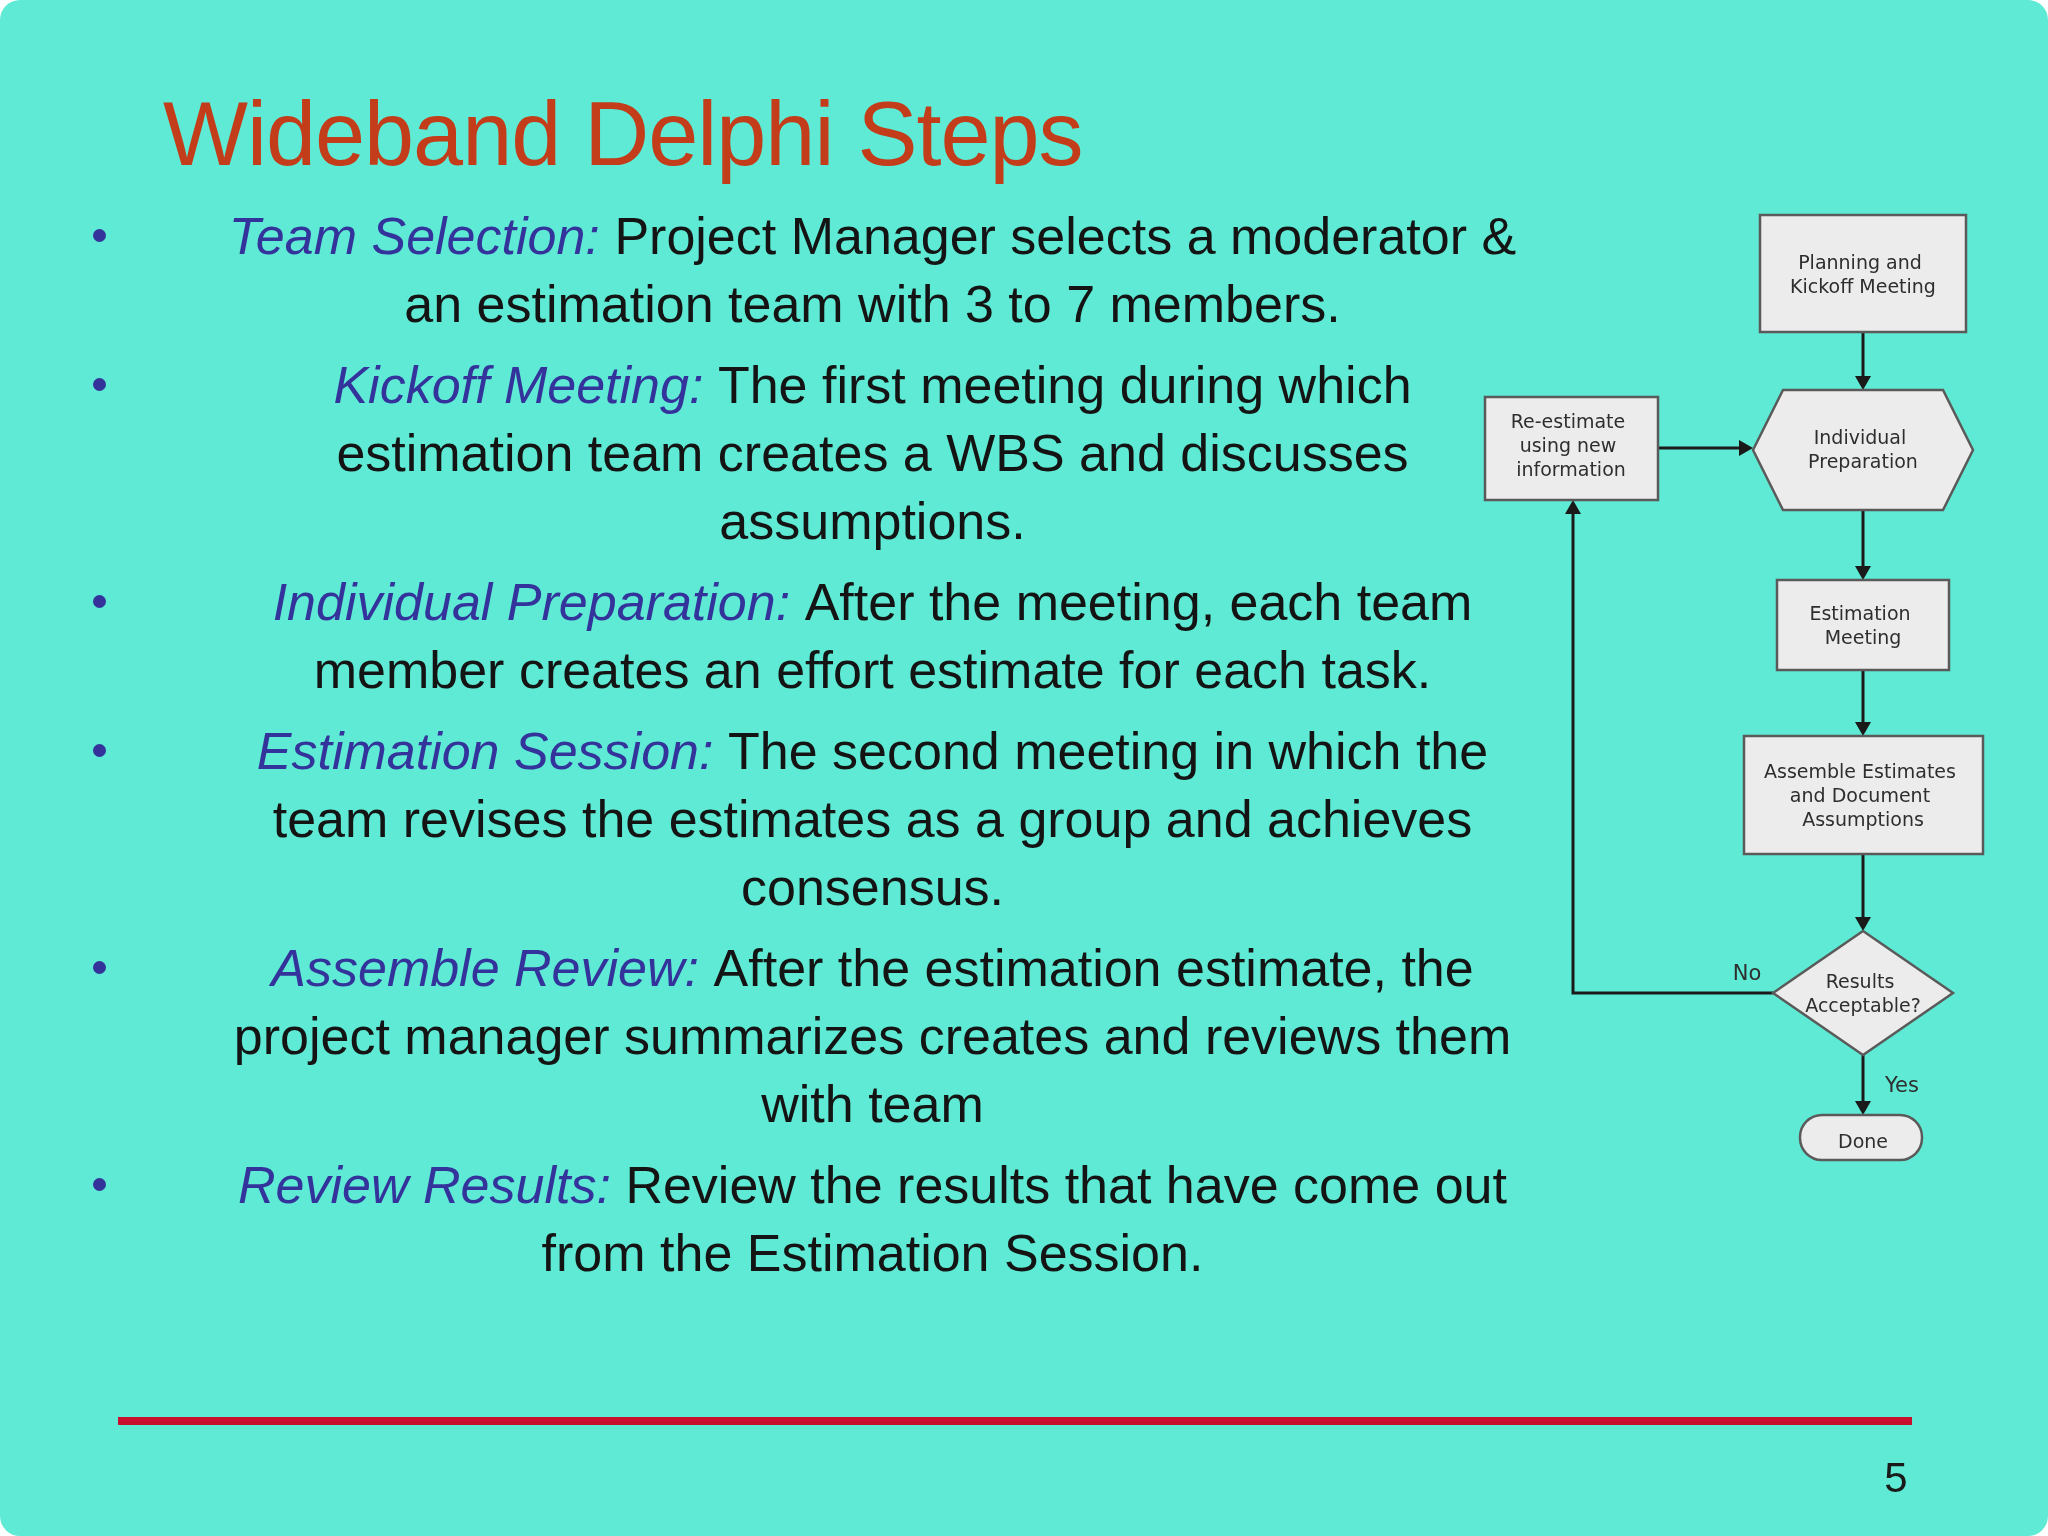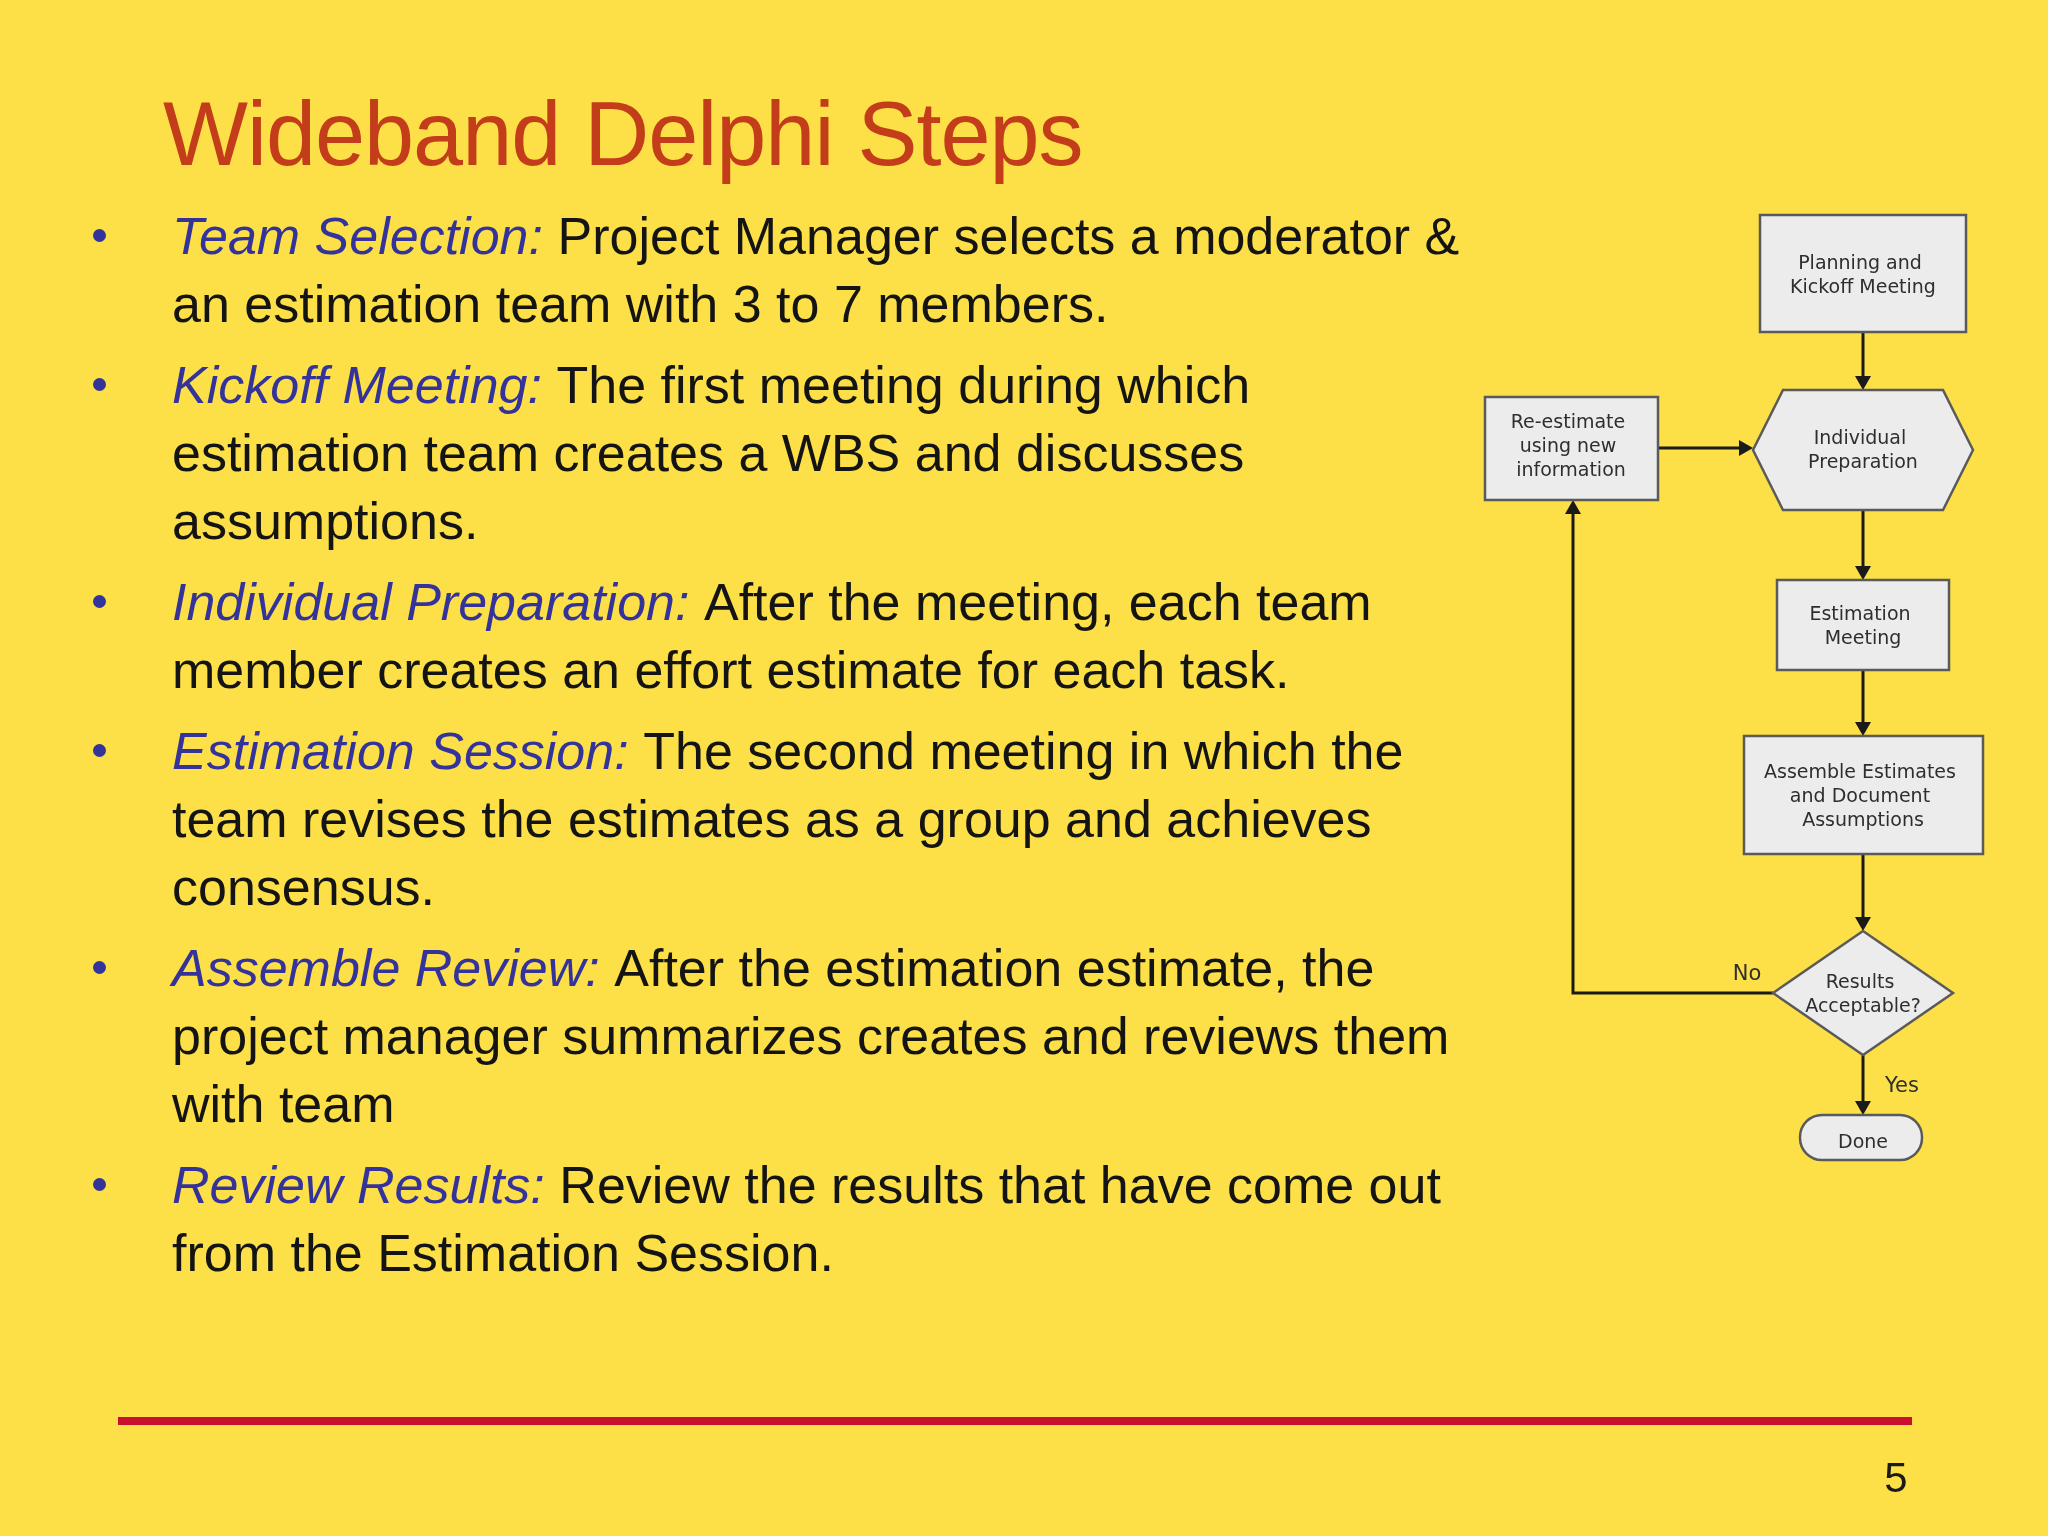--- a/index.html
+++ b/index.html
@@ -6,21 +6,22 @@
   body {
     width: 2048px; height: 1536px;
     background: #ffffff;
     font-family: "Liberation Sans", sans-serif;
     overflow: hidden;
     position: relative;
   }
   .slide {
     position: absolute; inset: 0;
     width: 2048px; height: 1536px;
-    background: #fde047;
+    background: #5eead4;
+    border-radius: 20px;
   }
 
   
   .title {
     position: absolute;
     left: 163px; top: 84px;
     margin: 0;
     font-size: 90px;
     line-height: 100px;
     font-weight: 400;
@@ -31,21 +32,21 @@
 
   
   .bullets {
     position: absolute;
     left: 93px; top: 202px;
     width: 1480px;
     color: #141414;
     font-size: 52px;
     line-height: 68px;
   }
-  .bullet { display: flex; margin-bottom: 13px; }
+  .bullet { display: flex; margin-bottom: 13px; text-align: center; }
   .dot {
     flex: none;
     width: 13px; height: 13px;
     border-radius: 50%;
     background: #34339B;
     margin: 27px 66px 0 0;
   }
   .btext { flex: 1 1 auto; }
   .bline { white-space: nowrap; }
   .lead {

